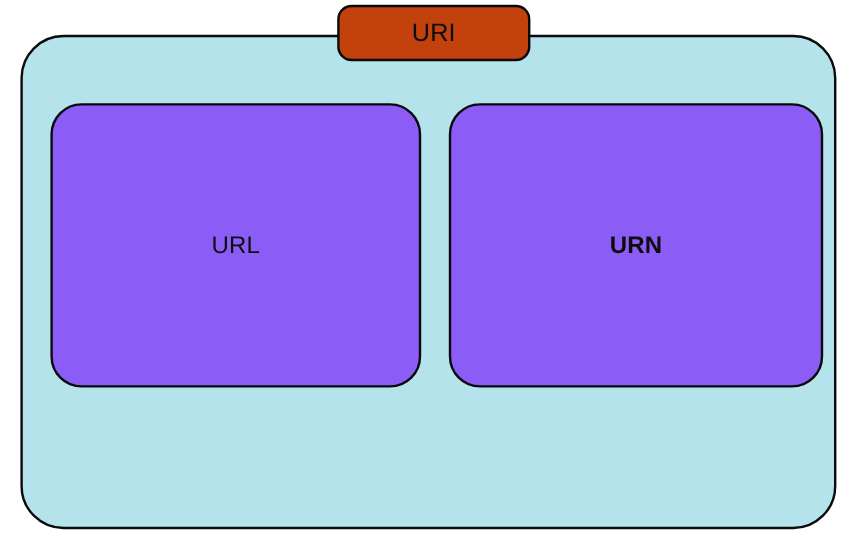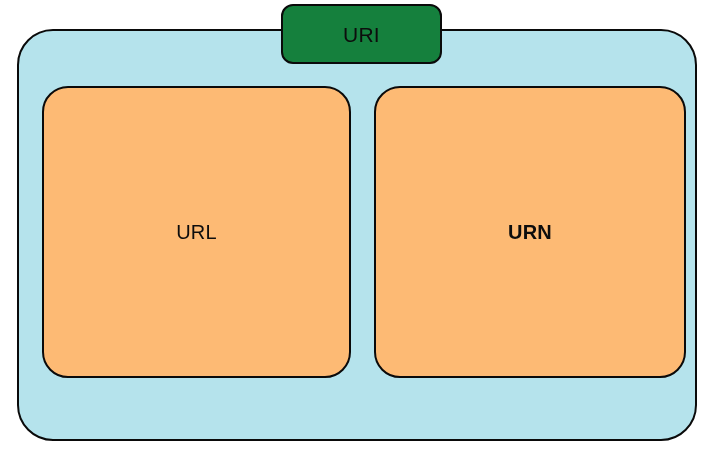--- a/index.html
+++ b/index.html
@@ -31,44 +31,44 @@
     border: 2px solid #0a0a0a;
     border-radius: 36px;
   }
 
   
   .label-box {
     position: absolute;
     left: 281px;
     top: 4px;
     width: 161px;
-    height: 60px;
+    height: 47px;
     box-sizing: border-box;
-    background: #15803d;
+    background: #c2410c;
     border: 2px solid #0a0a0a;
     border-radius: 12px;
     display: flex;
     align-items: center;
     justify-content: center;
     z-index: 5;
   }
   .label-box .label-text {
     font-size: 21px;
     color: #0d0d0d;
     line-height: 1;
     letter-spacing: 0.2px;
   }
 
   
   .inner-box {
     position: absolute;
     top: 86px;
-    height: 292px;
+    height: 237px;
     box-sizing: border-box;
-    background: #fdba74;
+    background: #8b5cf6;
     border: 2px solid #0a0a0a;
     border-radius: 26px;
     display: flex;
     align-items: center;
     justify-content: center;
     z-index: 3;
   }
   .inner-box.box-url {
     left: 40px;
     width: 309px;

